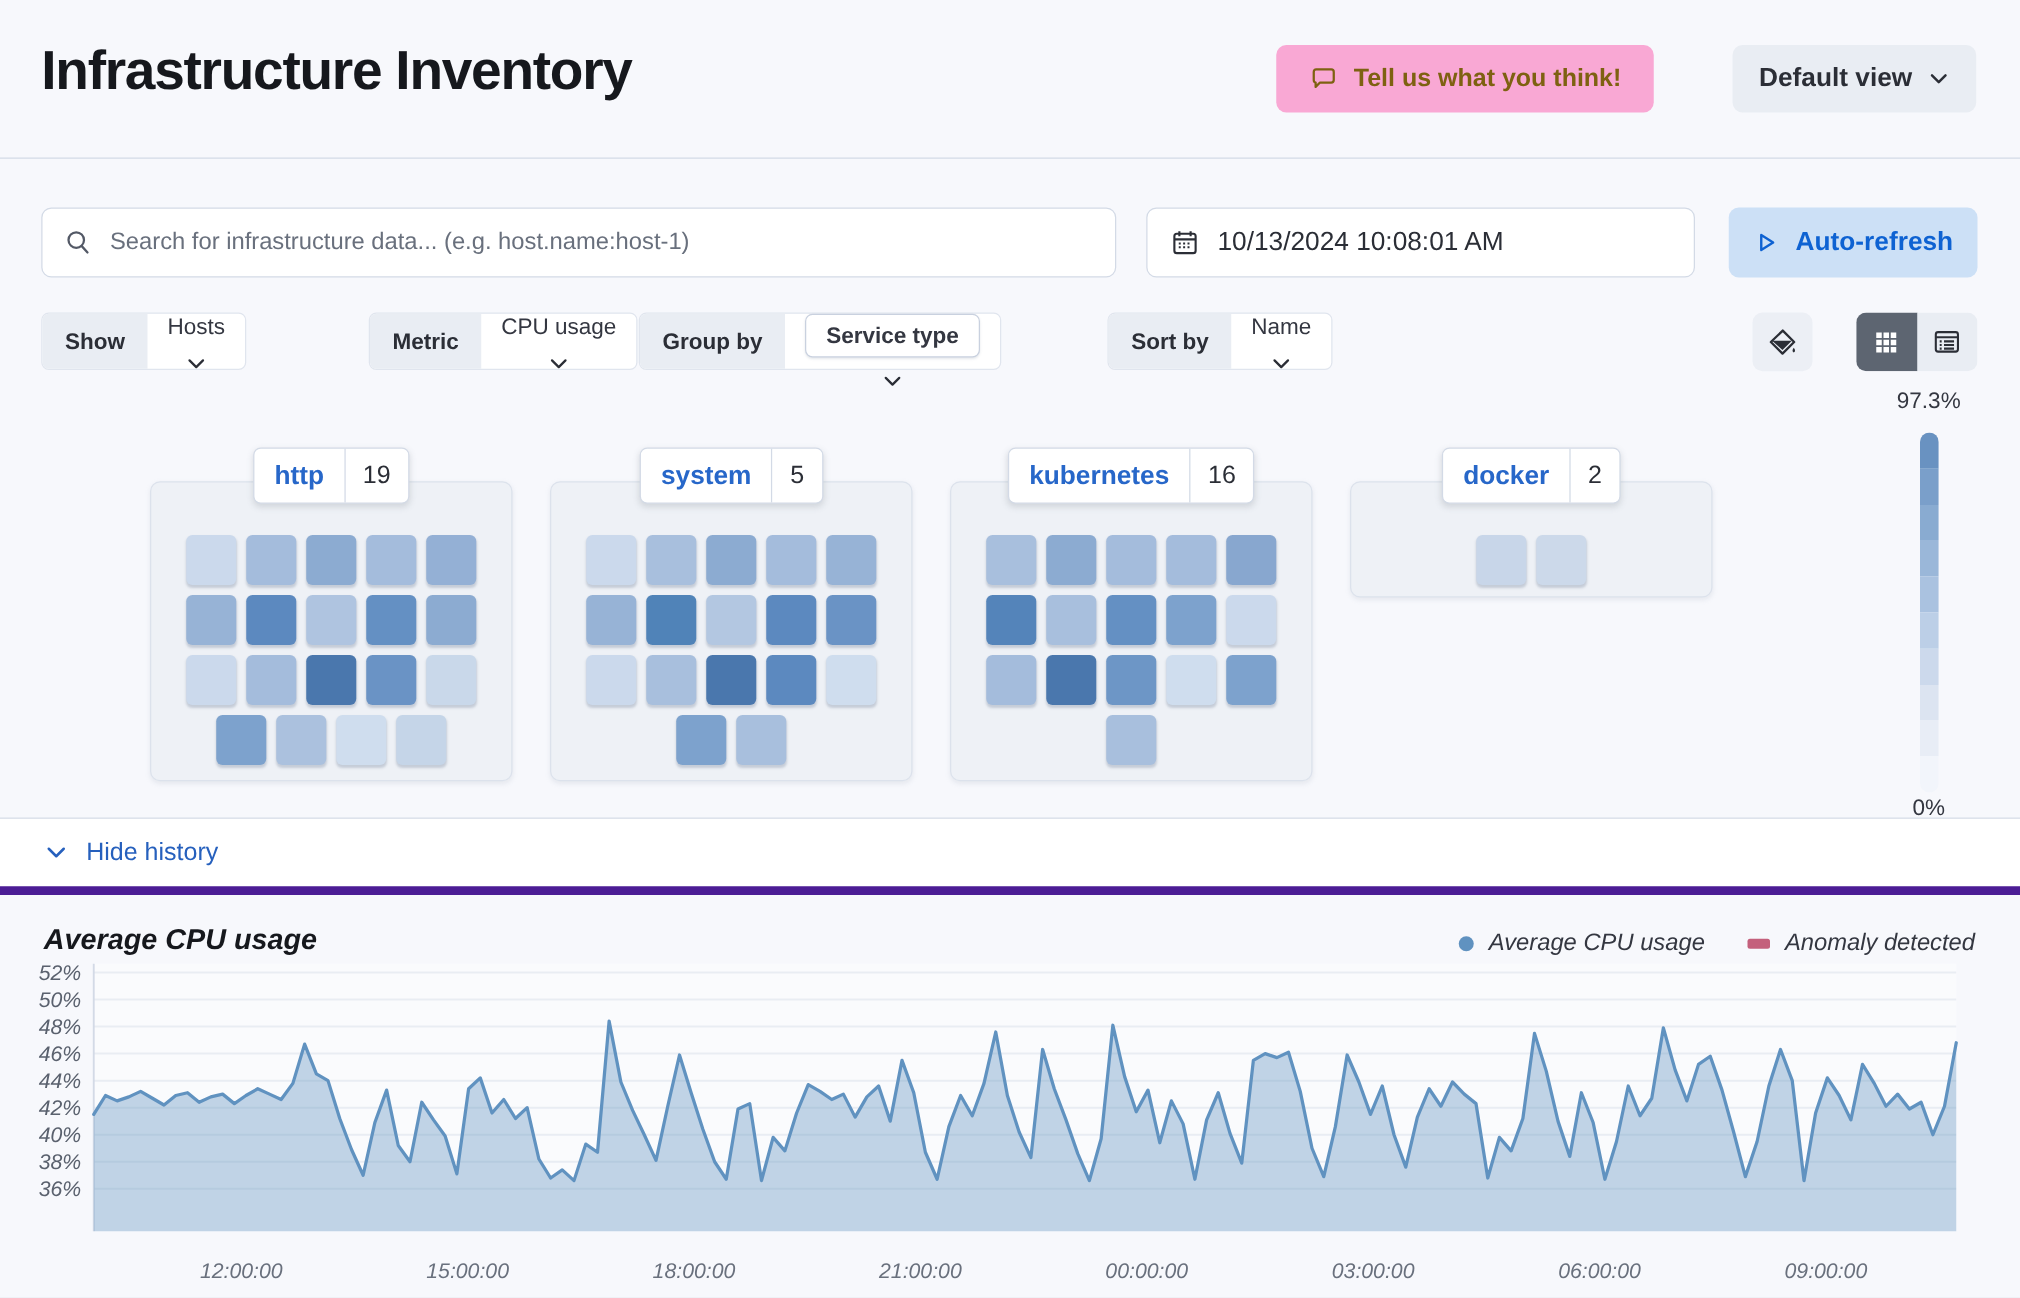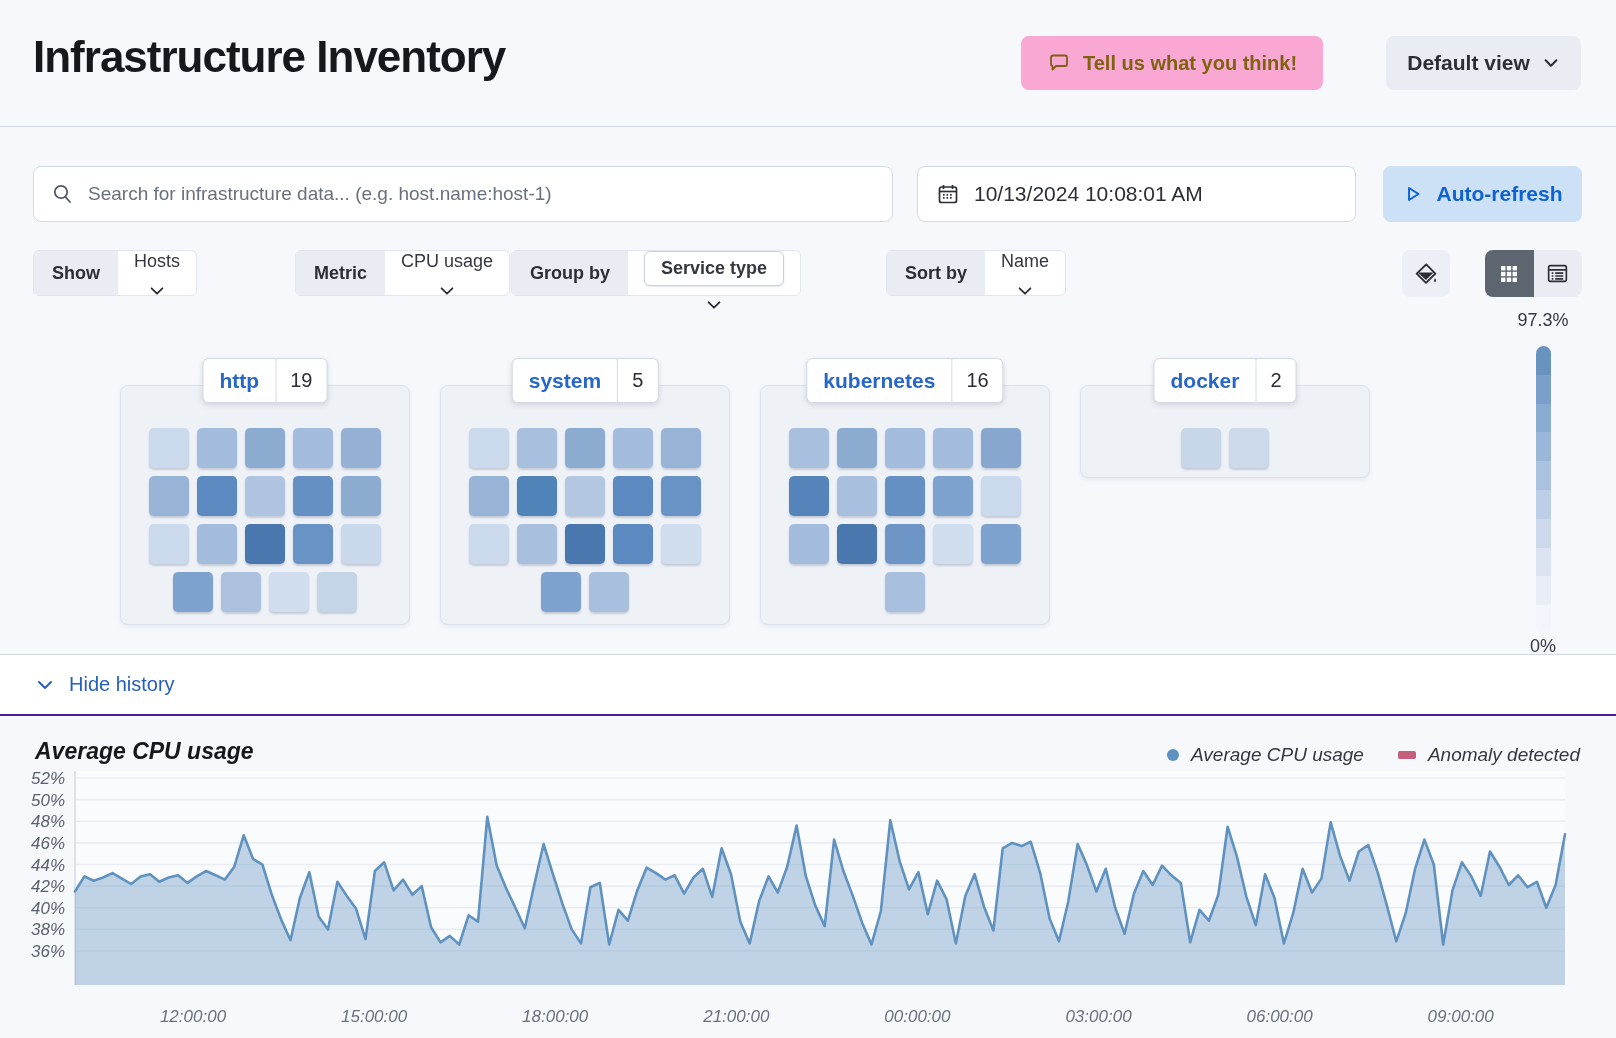--- a/index.html
+++ b/index.html
@@ -38,21 +38,21 @@
   .scale-min{ position:absolute; left:1543px; top:636px; transform:translateX(-50%); font-size:18px; color:#343741; }
   
   .waffle-group{ position:absolute; top:385px; width:290px; background:#eef1f6; border:1px solid #dce2ec; border-radius:8px; box-shadow:0 2px 4px rgba(152,162,179,.18); }
   .group-badge{ position:absolute; top:-28px; left:50%; transform:translateX(-50%); height:45px; background:#fff; border:1px solid #d3dae6; border-radius:6px; box-shadow:0 2px 5px rgba(105,112,125,.22); display:flex; align-items:stretch; cursor:pointer; }
   .group-name{ display:flex; align-items:center; padding:0 16px; font-size:21px; font-weight:700; color:#2767c9; }
   .group-count{ display:flex; align-items:center; padding:16px 14px; border-left:1px solid #d3dae6; font-size:20px; color:#2b2e36; }
   .waffle-rows{ display:flex; flex-direction:column; align-items:center; gap:8px; padding:42px 0 12px 0; }
   .waffle-row{ display:flex; gap:8px; }
   .sq{ width:40px; height:40px; border-radius:5px; box-shadow:0 2px 2px rgba(90,108,135,.28); cursor:pointer; }
   
-  .history-bar{ position:absolute; top:654px; left:0; width:1616px; height:62px; background:#fff; border-top:1px solid #d3dae6; border-bottom:2px solid #4c1d95; display:flex; align-items:center; padding:0 35px; }
+  .history-bar{ position:absolute; top:654px; left:0; width:1616px; height:62px; background:#fff; border-top:1px solid #d3dae6; border-bottom:7px solid #4c1d95; display:flex; align-items:center; padding:0 35px; }
   .history-link{ display:flex; align-items:center; gap:14px; color:#2660bd; font-size:20px; cursor:pointer; }
   
   .chart-section{ position:absolute; top:716px; left:0; width:1616px; height:322px;font-style:italic; }
   .chart-title{ position:absolute; left:35px; top:22px; font-size:23px; font-weight:700; color:#16181d; }
   .chart-legend{ position:absolute; right:36px; top:28px; display:flex; align-items:center; gap:34px; }
   .legend-item{ display:flex; align-items:center; gap:12px; font-size:19px; color:#343741; }
   .legend-dot{ width:12px; height:12px; border-radius:50%; }
   .legend-bar{ width:18px; height:8px; border-radius:2px; }
   svg text{ font-family:"Liberation Sans", sans-serif; }
 </style>

